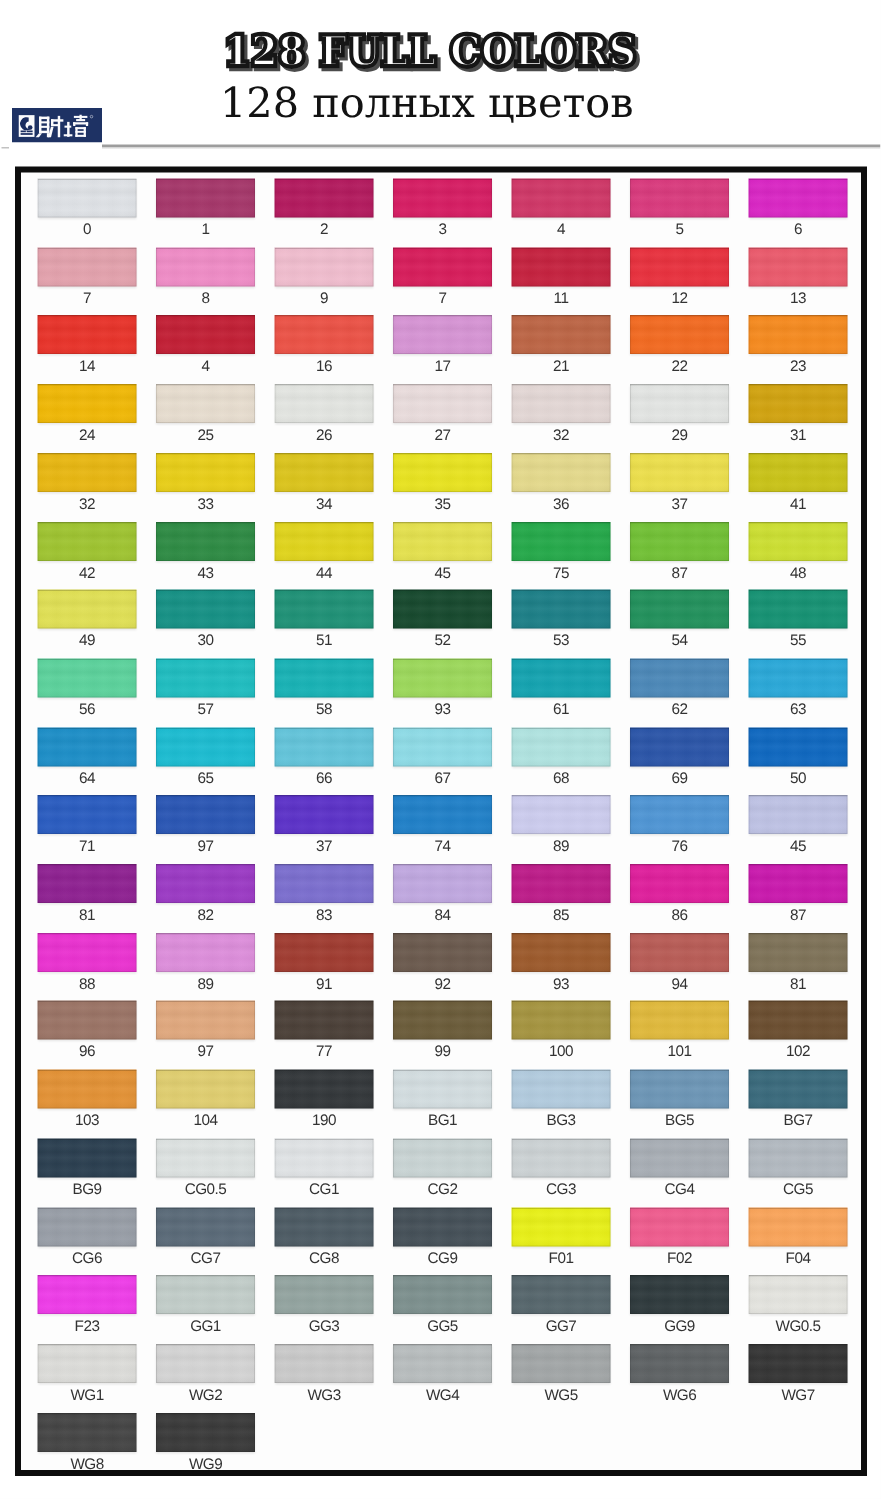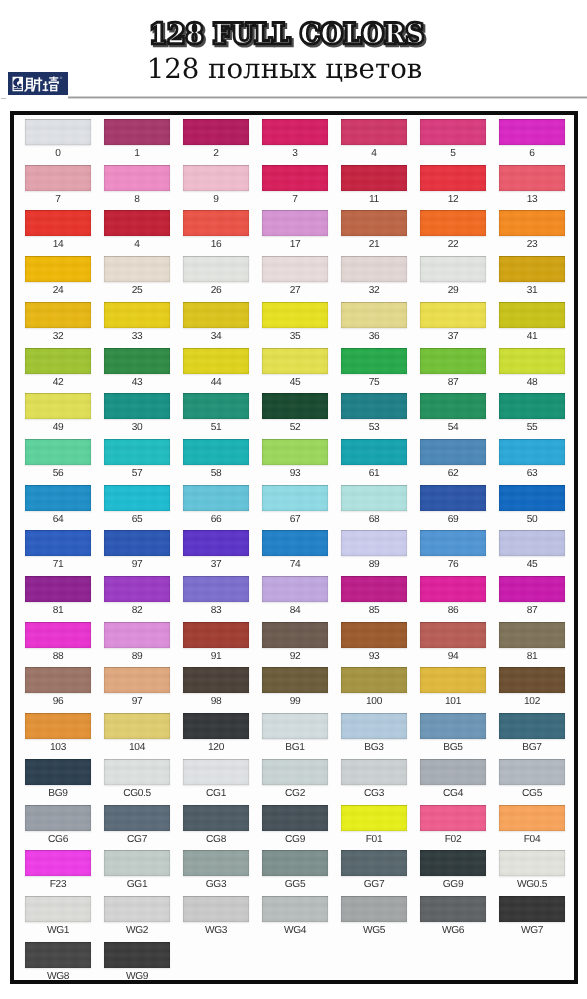--- a/index.html
+++ b/index.html
@@ -486,21 +486,21 @@
       <div class="swatch-cell" style="left: 11px; top: 552.4px;">
         <div class="swatch" style="background: rgb(155, 116, 102);"></div>
         <div class="swatch-label">96</div>
       </div>
       <div class="swatch-cell" style="left: 90px; top: 552.4px;">
         <div class="swatch" style="background: rgb(224, 168, 126);"></div>
         <div class="swatch-label">97</div>
       </div>
       <div class="swatch-cell" style="left: 169px; top: 552.4px;">
         <div class="swatch" style="background: rgb(75, 64, 56);"></div>
-        <div class="swatch-label">98</div>
+        <div class="swatch-label">77</div>
       </div>
       <div class="swatch-cell" style="left: 248px; top: 552.4px;">
         <div class="swatch" style="background: rgb(107, 92, 58);"></div>
         <div class="swatch-label">99</div>
       </div>
       <div class="swatch-cell" style="left: 327px; top: 552.4px;">
         <div class="swatch" style="background: rgb(165, 148, 64);"></div>
         <div class="swatch-label">100</div>
       </div>
       <div class="swatch-cell" style="left: 406px; top: 552.4px;">
@@ -514,21 +514,21 @@
       <div class="swatch-cell" style="left: 11px; top: 598.1px;">
         <div class="swatch" style="background: rgb(227, 146, 54);"></div>
         <div class="swatch-label">103</div>
       </div>
       <div class="swatch-cell" style="left: 90px; top: 598.1px;">
         <div class="swatch" style="background: rgb(224, 206, 112);"></div>
         <div class="swatch-label">104</div>
       </div>
       <div class="swatch-cell" style="left: 169px; top: 598.1px;">
         <div class="swatch" style="background: rgb(51, 55, 58);"></div>
-        <div class="swatch-label">120</div>
+        <div class="swatch-label">190</div>
       </div>
       <div class="swatch-cell" style="left: 248px; top: 598.1px;">
         <div class="swatch" style="background: rgb(211, 221, 224);"></div>
         <div class="swatch-label">BG1</div>
       </div>
       <div class="swatch-cell" style="left: 327px; top: 598.1px;">
         <div class="swatch" style="background: rgb(178, 203, 222);"></div>
         <div class="swatch-label">BG3</div>
       </div>
       <div class="swatch-cell" style="left: 406px; top: 598.1px;">

